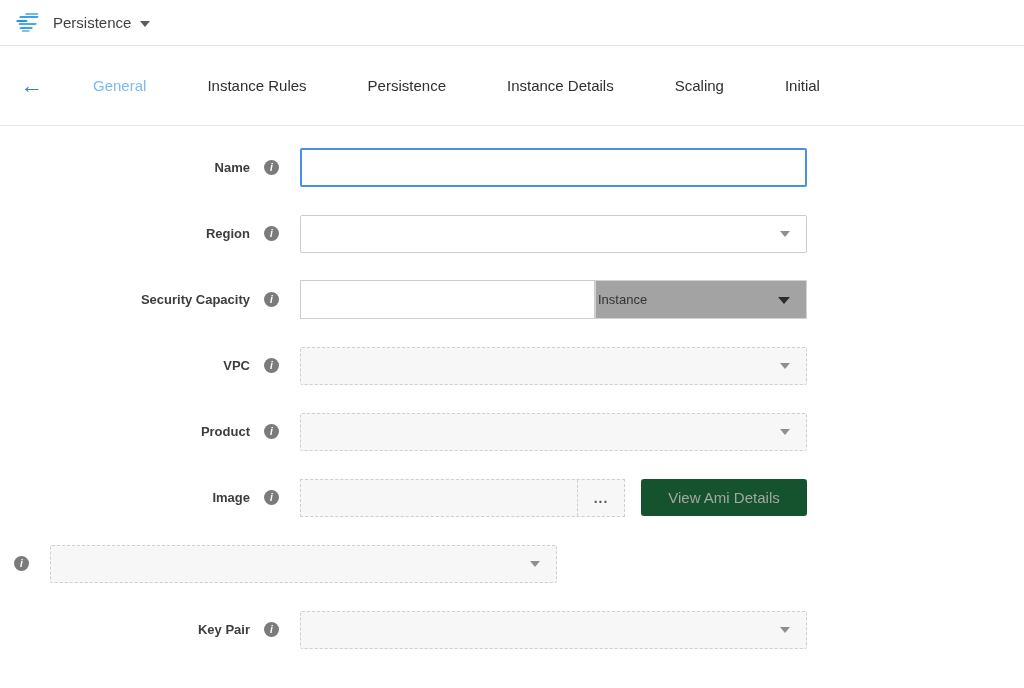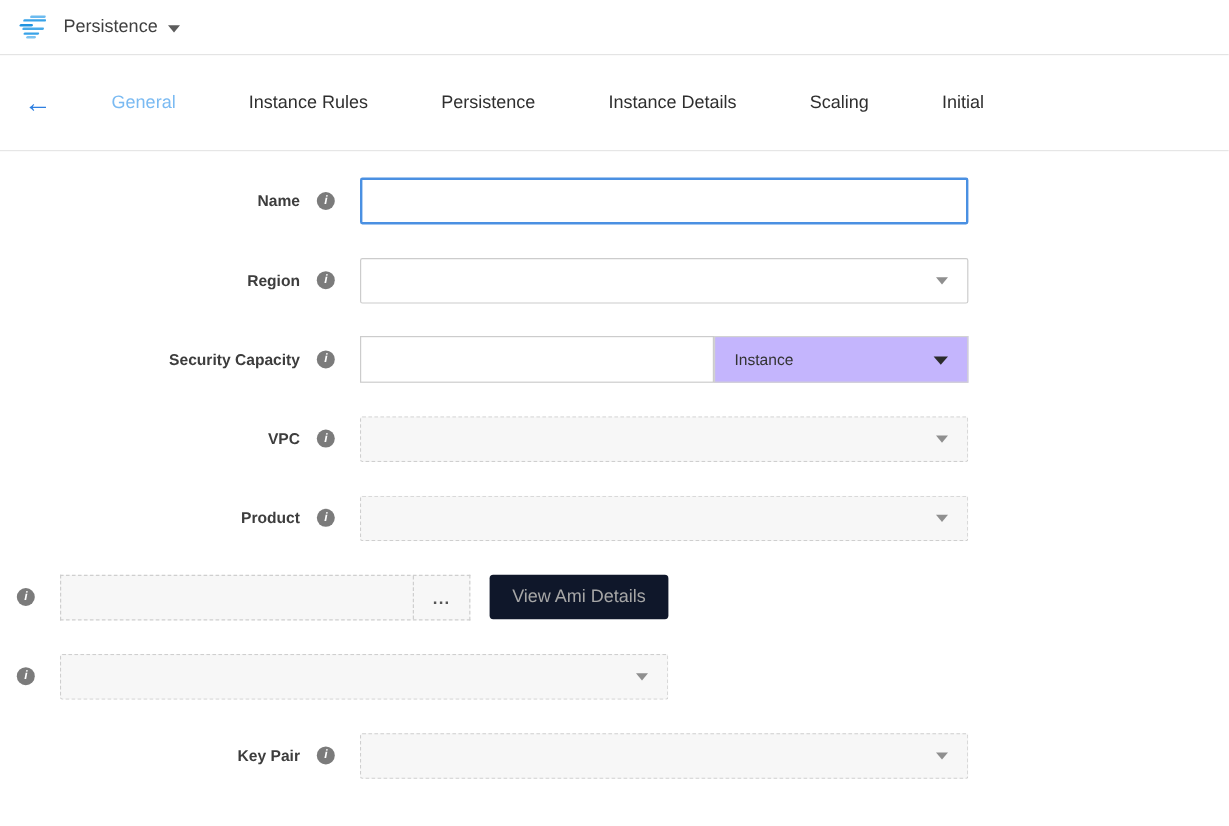--- a/index.html
+++ b/index.html
@@ -48,35 +48,35 @@
   .select { position:relative; width:507px; height:38px;
     border:1px solid #cccccc; border-radius:2px; background:#fff; cursor:pointer; }
   .select .tri { position:absolute; right:16px; top:50%; margin-top:-3px;
     border-top-color:#8f8f8f; }
   .select.disabled { border:1px dashed #cfcfcf; background:#f7f7f7; cursor:default; }
 
   .cap-input { width:295px; height:39px; border:1px solid #cccccc;
     padding:0 12px; font-size:14px; outline:none;
     font-family:"Liberation Sans", sans-serif; }
   .unit-select { position:relative; width:212px; height:39px;
-    background:#c4b5fd; border:1px solid #d2d2d2; display:flex;
-    align-items:center; padding-left:16px; font-size:13px; color:#333;
+    background:#a3a3a3; border:1px solid #d2d2d2; display:flex;
+    align-items:center; padding-left:2px; font-size:13px; color:#333;
     cursor:pointer; }
   .unit-select .tri { position:absolute; right:16px; top:50%; margin-top:-3px;
     border-left-width:6px; border-right-width:6px; border-top-width:7px;
     border-top-color:#2b2b2b; }
 
   .image-box { width:507px; height:38px; border:1px dashed #cfcfcf;
     background:#f7f7f7; display:flex; }
   .image-box .image-value { flex:1; }
   .browse { width:47px; border-left:1px dashed #cfcfcf; display:flex;
     align-items:center; justify-content:center; color:#555; font-size:14px;
     letter-spacing:1px; font-weight:bold; }
 
-  .side-btn { margin-left:16px; width:149px; height:37px; background:#0f172a;
+  .side-btn { margin-left:16px; width:166px; height:37px; background:#14532d;
     color:#a6a6a6; font-size:15px; border:none; border-radius:3px;
     display:flex; align-items:center; justify-content:center; flex:none;
     font-family:"Liberation Sans", sans-serif; cursor:pointer; }
 </style>
 </head>
 <body>
 
 <div class="topbar">
   <span class="logo">
     <i></i>
@@ -151,20 +151,21 @@
     <span class="info">i</span>
     <div class="fieldwrap">
       <div class="select disabled">
         <span></span>
         <span class="tri"></span>
       </div>
     </div>
   </div>
 
   <div class="row">
+    <span class="lbl">Image</span>
     <span class="info">i</span>
     <div class="fieldwrap">
       <div class="image-box">
         <span class="image-value"></span>
         <span class="browse">...</span>
       </div>
       <button class="side-btn">View Ami Details</button>
     </div>
   </div>
 

